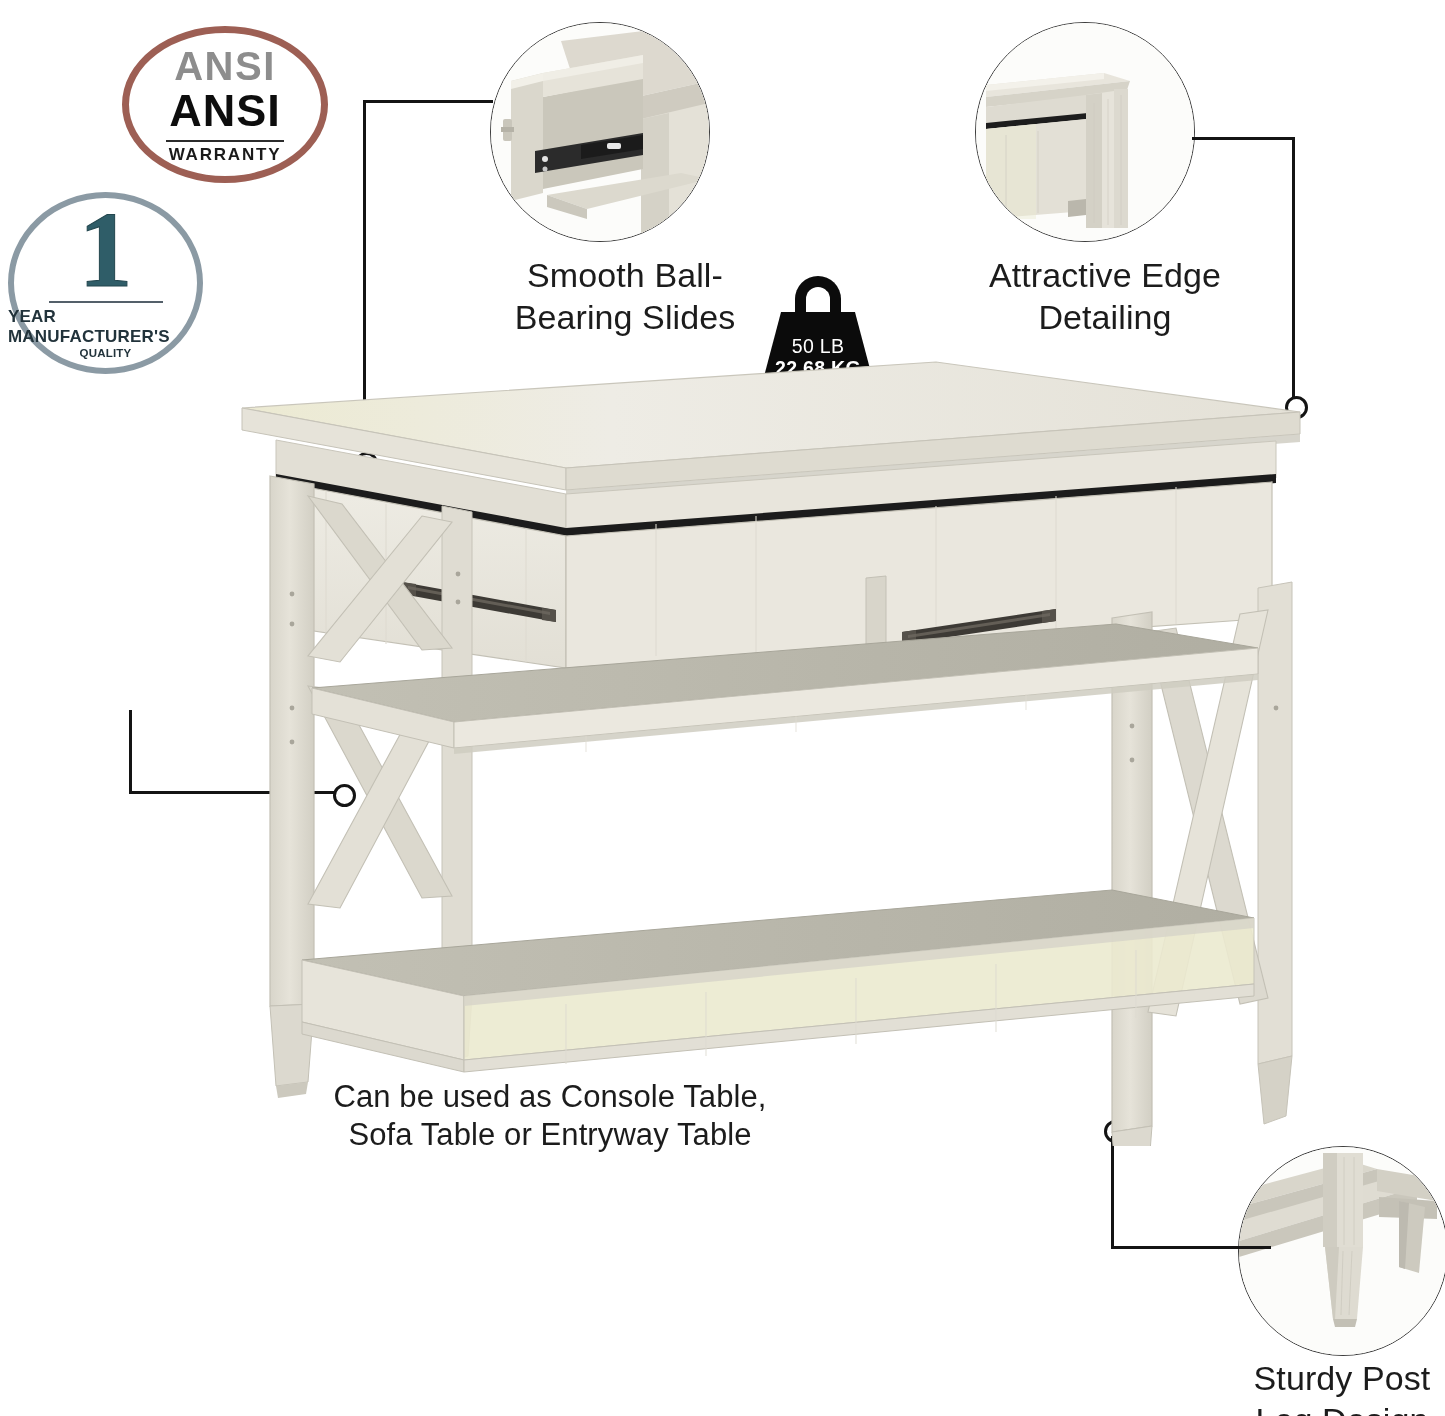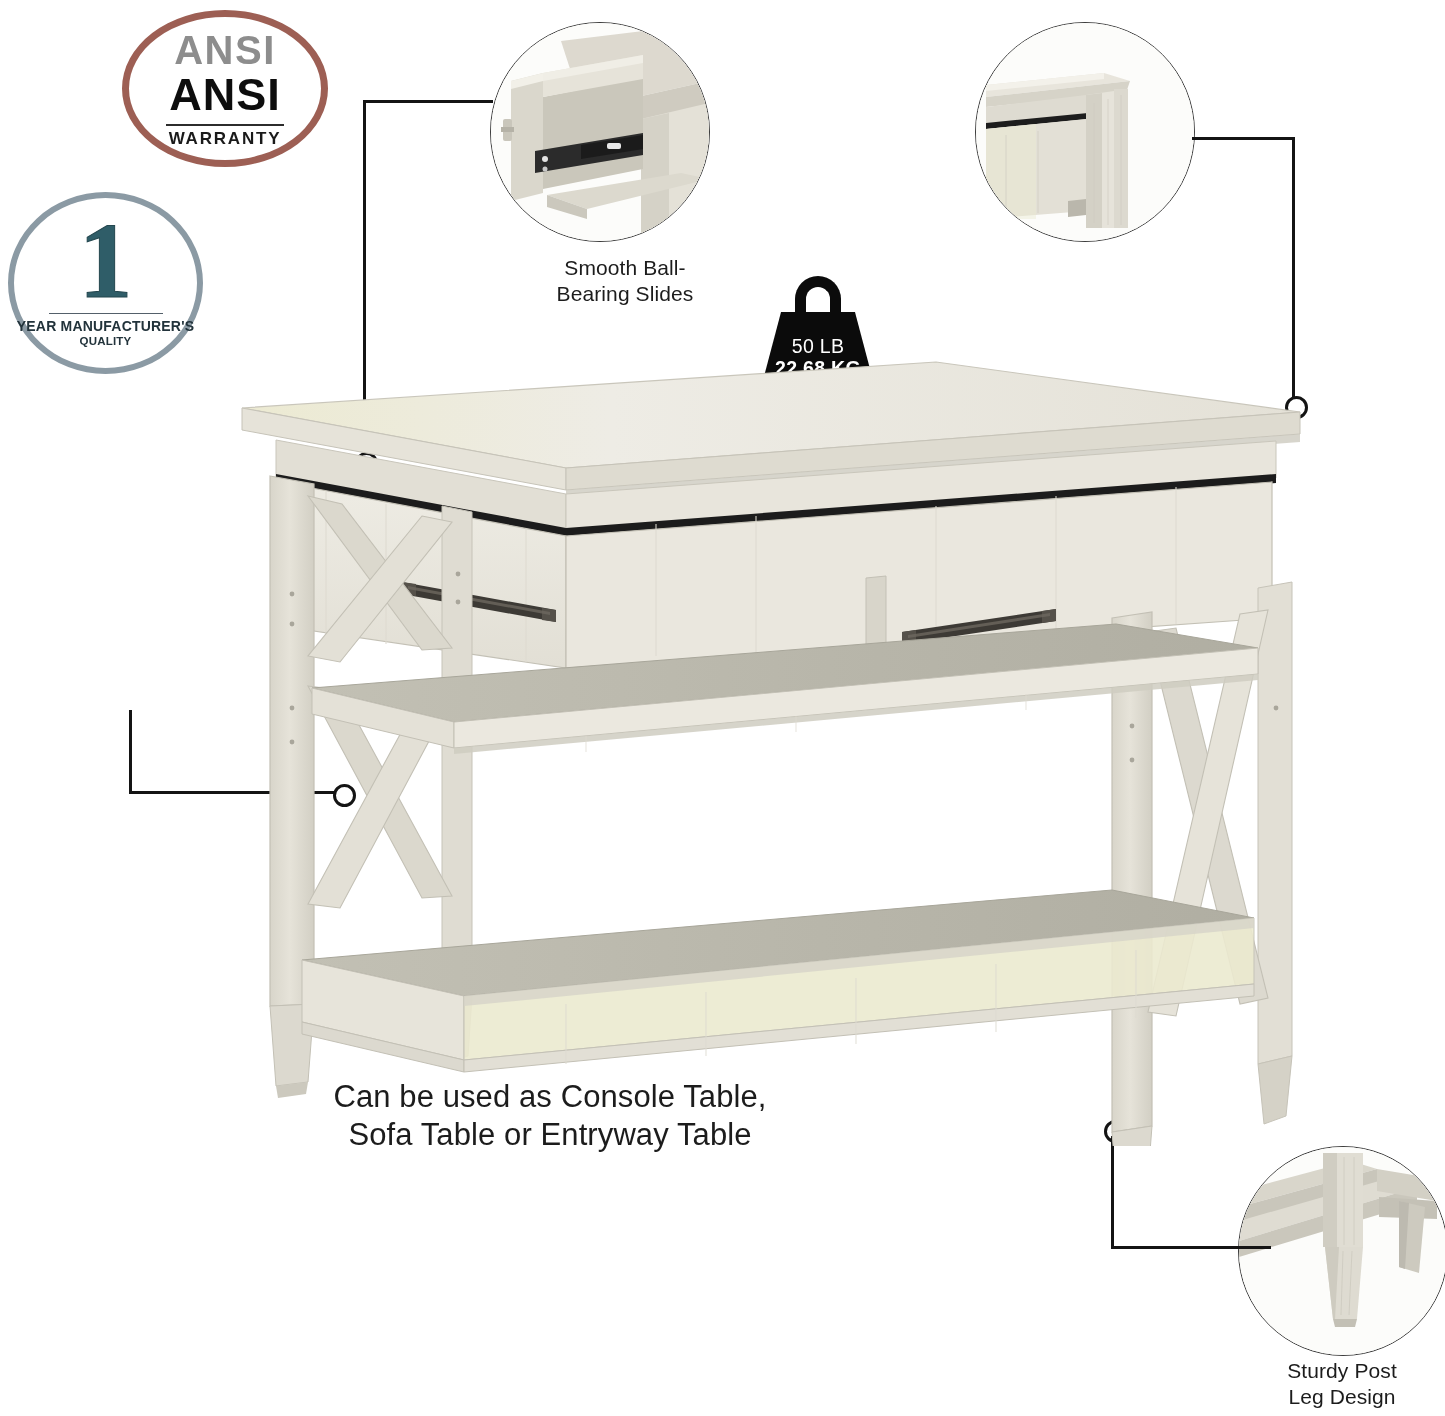--- a/index.html
+++ b/index.html
@@ -2,47 +2,47 @@
 <html><head>
 <meta charset="utf-8">
 <style>
   html,body{margin:0;padding:0;background:#ffffff;}
   body{width:1445px;height:1416px;position:relative;overflow:hidden;
        font-family:"Liberation Sans","DejaVu Sans",sans-serif;color:#1a1a1a;}
   .stage{position:absolute;left:0;top:0;width:1445px;height:1416px;background:#fff;}
 
   
   .abs{position:absolute;}
-  .callout-text{position:absolute;text-align:center;font-size:21px;line-height:1.23;
+  .callout-text{position:absolute;text-align:center;font-size:34px;line-height:1.23;
       color:#1c1c1c;font-weight:400;letter-spacing:.1px;white-space:pre-line;}
   .leader{position:absolute;background:#141414;}
   .leader-dot{position:absolute;border:3px solid #141414;border-radius:50%;background:#fff;}
 
   
-  #ansi-badge{left:122px;top:10px;width:218px;height:165px;}
+  #ansi-badge{left:122px;top:26px;width:218px;height:165px;}
   #ansi-ring{position:absolute;left:0;top:0;width:206px;height:157px;
       border:7px solid #9d5f54;border-radius:50%;box-sizing:border-box;}
   #ansi-text-wrap{position:absolute;left:0;top:0;width:206px;height:157px;
       display:flex;flex-direction:column;align-items:center;justify-content:center;}
   #ansi-word{font-size:40px;font-weight:700;color:#8d8d8d;letter-spacing:1.5px;line-height:1;}
   #soho-word{font-size:45px;font-weight:700;color:#0d0d0d;letter-spacing:1px;line-height:1.05;margin-top:1px;}
   #ansi-rule{width:118px;height:2px;background:#2c2c2c;margin:5px 0 4px 0;}
   #quality-word{font-size:17px;font-weight:600;color:#1a1a1a;letter-spacing:1.8px;line-height:1;}
 
   
   #warranty-badge{left:8px;top:192px;width:215px;height:185px;}
   #warranty-ring{position:absolute;left:0;top:0;width:195px;height:182px;
       border:6px solid #8b9aa4;border-radius:50%;box-sizing:border-box;}
   #warranty-inner{position:absolute;left:0;top:0;width:195px;height:182px;
       display:flex;flex-direction:column;align-items:center;justify-content:center;}
   #warranty-num{font-size:108px;font-weight:700;color:#2f5d68;line-height:.82;
       font-family:"Liberation Serif","DejaVu Serif",serif;
       -webkit-text-stroke:1px #24474f;}
   #warranty-rule{width:114px;height:1.5px;background:#54606a;margin:7px 0 4px 0;}
-  #warranty-l1{font-size:14px;font-weight:600;color:#22333b;letter-spacing:.2px;line-height:1.18;}
+  #warranty-l1{font-size:17px;font-weight:600;color:#22333b;letter-spacing:.2px;line-height:1.18;}
   #warranty-l2{font-size:11.5px;font-weight:600;color:#22333b;letter-spacing:.2px;line-height:1.18;}
 
   
   #weight-badge{left:762px;top:276px;width:112px;height:108px;}
   #weight-body{position:absolute;left:0;bottom:0;width:112px;height:72px;background:#0b0b0b;
       clip-path:polygon(17% 0%,83% 0%,100% 100%,0% 100%);border-radius:4px;}
   #weight-handle{position:absolute;left:33px;top:0;width:46px;height:46px;
       border:11px solid #0b0b0b;border-bottom:none;border-radius:24px 24px 0 0;box-sizing:border-box;}
   #weight-lines{position:absolute;left:0;bottom:4px;width:112px;text-align:center;color:#fff;}
   #weight-lb{font-size:19.5px;font-weight:400;line-height:1.12;letter-spacing:.3px;}
@@ -159,20 +159,22 @@
         <line x1="30" y1="112" x2="30" y2="190"></line>
         <line x1="62" y1="108" x2="62" y2="190"></line>
       </g>
     </svg>
   </div>
 
   <div class="leader" style="left:1192px;top:137px;width:103px;height:2.5px;"></div>
   <div class="leader" style="left:1292px;top:137px;width:2.5px;height:265px;"></div>
   <div class="leader-dot" style="left:1285px;top:396px;width:17px;height:17px;"></div>
 
+  <div class="callout-text" style="left:935px;top:255px;width:340px;">Attractive Edge
+Detailing</div>
 
   <div class="bubble" style="left:1238px;top:1146px;width:208px;height:208px;">
     <svg class="bubble-art" viewBox="0 0 208 208">
       <rect x="0" y="0" width="208" height="208" fill="#fcfcfa"></rect>
 
       <polygon points="0,44 112,14 138,22 0,60" fill="#d9d6cb"></polygon>
       <polygon points="0,60 138,22 138,36 0,76" fill="#c9c6bb"></polygon>
       <polygon points="0,74 140,34 178,40 0,94" fill="#dfdcd2"></polygon>
       <polygon points="0,94 178,40 178,56 0,110" fill="#cac7bc"></polygon>
 

